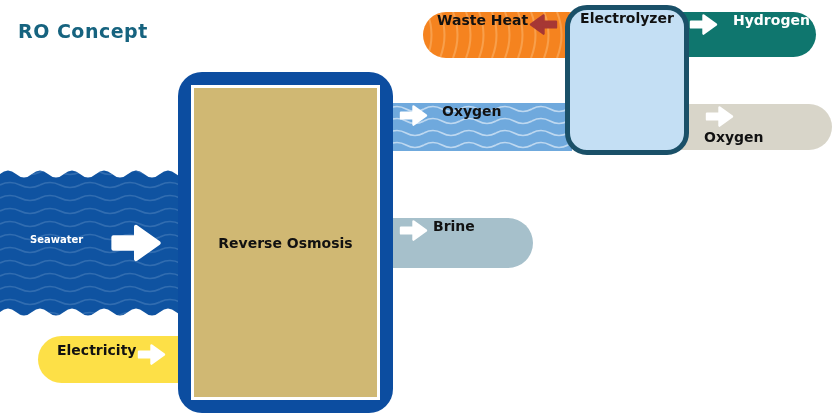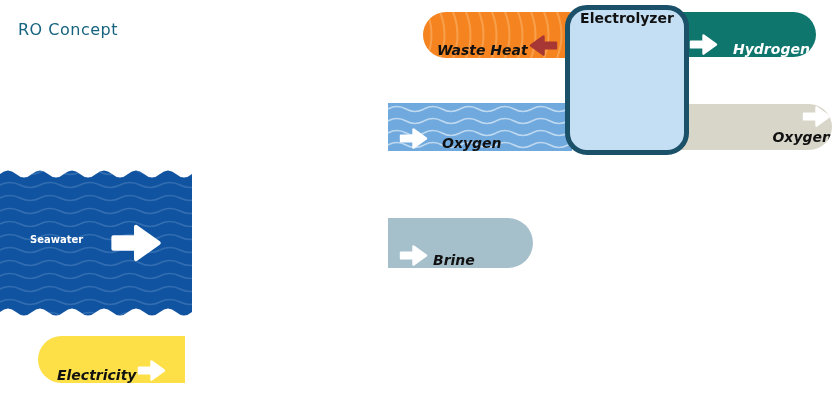--- a/index.html
+++ b/index.html
@@ -3,28 +3,28 @@
 <meta charset="utf-8">
 <style>
   html,body { margin:0; padding:0; background:#ffffff; }
   .stage {
     position:relative; width:840px; height:420px; overflow:hidden;
     background:#ffffff;
     font-family:"DejaVu Sans","Liberation Sans",sans-serif;
   }
   .title {
     position:absolute; left:18px; top:20px;
-    font-size:16px; font-weight:normal; color:#16637F; letter-spacing:.5px;
+    font-size:19px; font-weight:bold; color:#16637F; letter-spacing:.5px;
   }
   .label { font-weight:bold; font-size:14px; color:#111111; white-space:nowrap; }
   .label.light { color:#ffffff; }
 
   
   .pill {
-    position:absolute; display:flex; align-items:flex-end; overflow:hidden;font-style:italic;
+    position:absolute; display:flex; align-items:flex-start; overflow:hidden;
   }
   .texture { position:absolute; inset:0; width:100%; height:100%; }
   .pill > .label, .pill > .arrow-wrap { position:relative; z-index:2; }
 
   .seawater-band { position:absolute; left:0; top:166px; width:192px; height:154px; }
   .seawater-band .label { position:absolute; left:30px; top:68px; font-size:10px; }
   .seawater-band .arrow-wrap { position:absolute; left:110px; top:56px; }
 
   .electricity-pill { left:38px; top:336px; width:147px; height:47px;
     border-radius:24px 0 0 24px; background:#fde047;
@@ -100,20 +100,25 @@
 
   <div class="pill electricity-pill">
     <span class="label">Electricity</span>
     <span class="arrow-wrap">
       <svg class="arrow-sm" viewBox="0 0 32 26">
           <path d="M3,10 H16 V3.5 L29,13 L16,22.5 V16 H3 Z"></path>
         </svg>
     </span>
   </div>
 
+  <div class="ro-box">
+    <div class="inner">
+      <span class="label">Reverse Osmosis</span>
+    </div>
+  </div>
 
   <div class="pill water-band">
     <svg class="texture" viewBox="0 0 184 48" preserveAspectRatio="none">
       <defs>
         <pattern id="pw-water" width="36" height="12" patternUnits="userSpaceOnUse">
           <path d="M0,6 Q9,1 18,6 T36,6" fill="none" stroke="#ffffff" stroke-width="1.6" opacity="0.55"></path>
         </pattern>
       </defs>
       <rect x="0" y="0" width="184" height="48" fill="url(#pw-water)"></rect>
     </svg>

